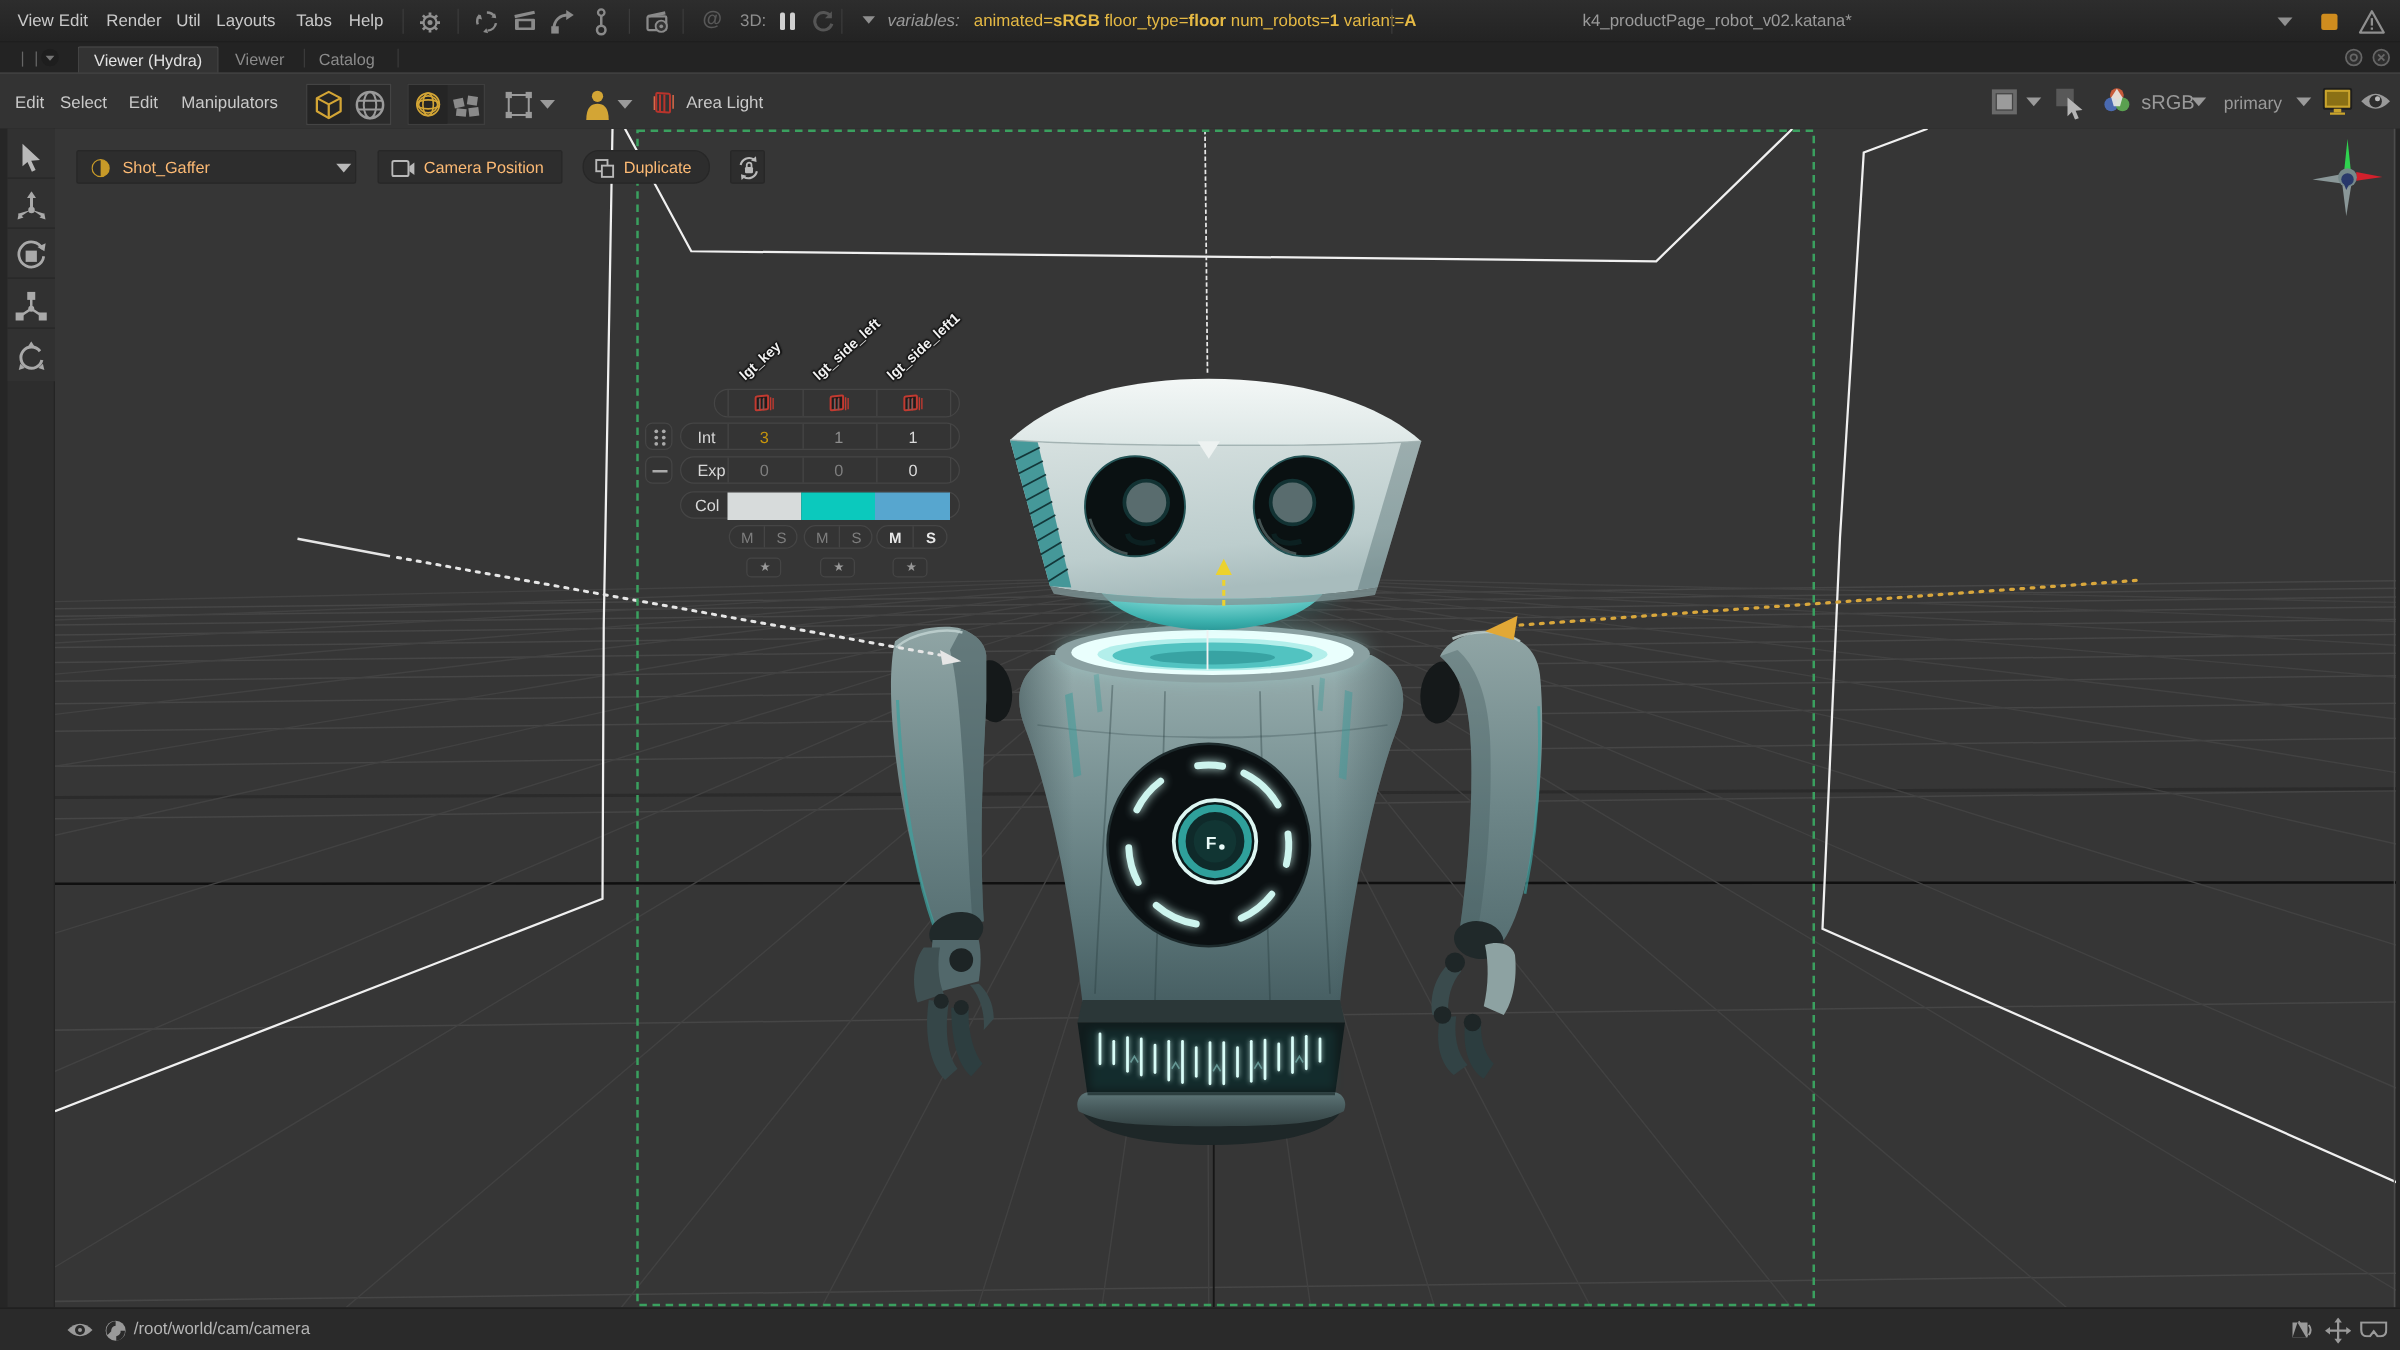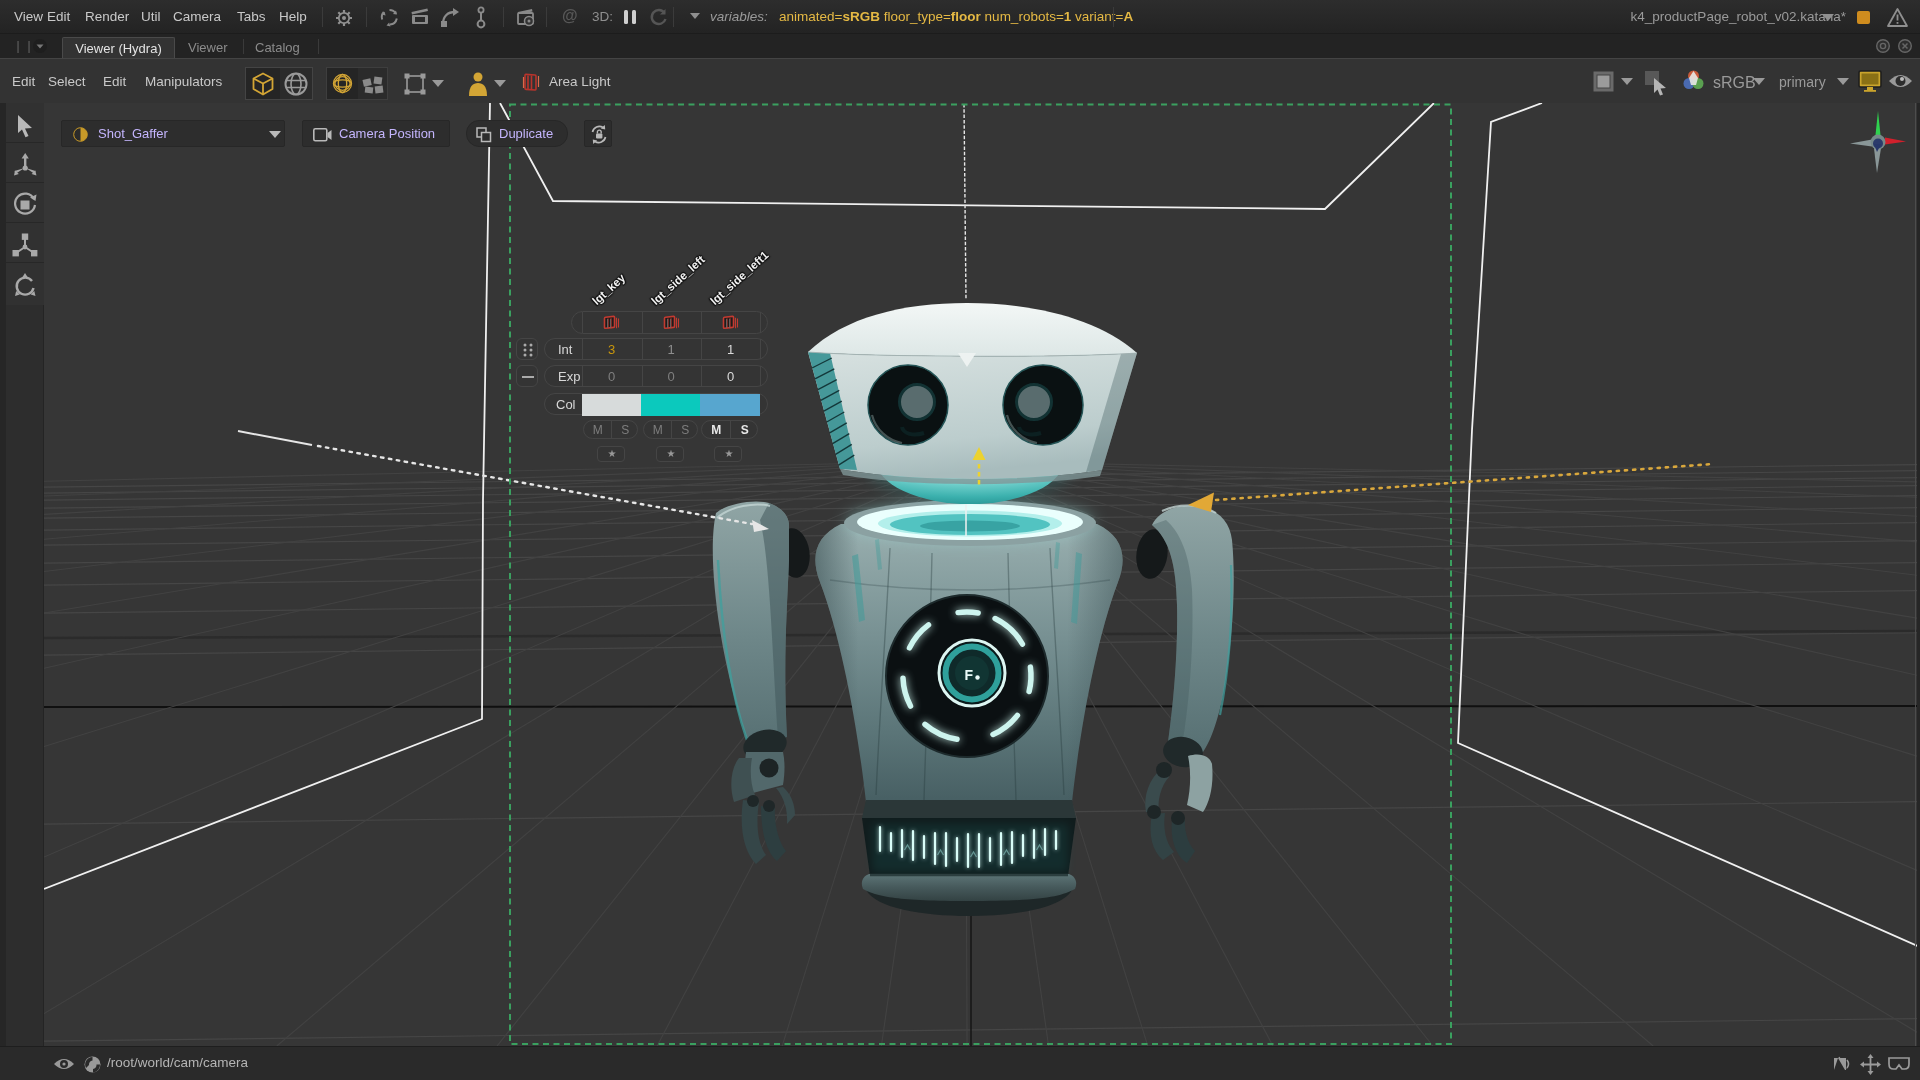--- a/index.html
+++ b/index.html
@@ -6,33 +6,33 @@
 #menubar{position:absolute;left:0;top:0;width:1920px;height:34px;background:linear-gradient(#2d2d2d,#232323);border-bottom:1px solid #1c1c1c;}
 #menubar .mi{position:absolute;top:9px;font-size:13.5px;color:#c9c9c9;}
 .vsep{position:absolute;top:7px;height:20px;width:1px;background:#3b3b3b;}
 #tabbar{position:absolute;left:0;top:34px;width:1920px;height:24px;background:#232323;}
 #toolbar{position:absolute;left:0;top:58px;width:1920px;height:45px;background:#333333;border-top:1px solid #444;}
 #toolbar .mi{position:absolute;top:15px;font-size:13.5px;color:#c9c9c9;}
 #sidebar{position:absolute;left:0;top:103px;width:44px;height:943px;background:#2d2d2d;border-right:1px solid #242424;}
 #viewport{position:absolute;left:44px;top:103px;width:1873px;height:943px;background:#363636;overflow:hidden;}
 #bottombar{position:absolute;left:0;top:1046px;width:1920px;height:34px;background:#2a2a2a;border-top:1px solid #1e1e1e;}
 .tab{position:absolute;top:3px;height:21px;font-size:13px;line-height:21px;}
-.btn{position:absolute;background:#2d2d2d;border:1px solid #272727;border-radius:2px;color:#c4b5fd;font-size:13px;}
+.btn{position:absolute;background:#2d2d2d;border:1px solid #272727;border-radius:2px;color:#fdba74;font-size:13px;}
 .pill{position:absolute;background:#343434;border:1px solid #454545;color:#ccc;}
 .cellsep{position:absolute;top:0;bottom:0;width:1px;background:#454545;}
 .collbl{position:absolute;color:#f2f2f2;font-size:11.5px;font-weight:bold;transform:rotate(-42deg);transform-origin:left bottom;text-shadow:1px 1px 1px #111,-1px -1px 1px #111,1px -1px 1px #111,-1px 1px 1px #111;white-space:nowrap;}
 </style></head>
 <body>
 
 <div id="menubar">
  <span class="mi" style="left:14px">View</span>
  <span class="mi" style="left:47px">Edit</span>
  <span class="mi" style="left:85px">Render</span>
  <span class="mi" style="left:141px">Util</span>
- <span class="mi" style="left:173px">Camera</span>
+ <span class="mi" style="left:173px">Layouts</span>
  <span class="mi" style="left:237px">Tabs</span>
  <span class="mi" style="left:279px">Help</span>
  <div class="vsep" style="left:322px"></div>
  <div class="vsep" style="left:366px"></div>
  <div class="vsep" style="left:503px"></div>
  <div class="vsep" style="left:546px"></div>
  <div class="vsep" style="left:673px"></div>
  <svg class="abs" style="left:333px;top:7px" width="22" height="22" viewBox="0 0 22 22">
    <g fill="none" stroke="#909090" stroke-width="1.8">
         <circle cx="11" cy="11" r="5.2"></circle>
@@ -80,21 +80,21 @@
       <rect x="10" y="1" width="4" height="14" rx="1.5" fill="#cfcfcf"></rect>
  </svg>
  <svg class="abs" style="left:648px;top:7px" width="21" height="21" viewBox="0 0 21 21">
    <path d="M16.5 6 A7 7 0 1 0 17.5 12" fill="none" stroke="#555" stroke-width="2.4"></path>
    <path d="M17.5 2v5.5H12z" fill="#555"></path>
  </svg>
  <span class="abs" style="left:690px;top:13px;width:0;height:0;border-left:5px solid transparent;border-right:5px solid transparent;border-top:6px solid #8f8f8f"></span>
  <span class="mi" style="left:710px;color:#9a9a9a;font-style:italic">variables:</span>
  <span class="mi" style="left:779px;color:#e5b944">animated=<b>sRGB</b> floor_type=<b>floor</b> num_robots=<b>1</b> variant=<b>A</b></span>
  <div class="vsep" style="left:1113px"></div>
- <span class="mi" style="left:1266px;width:580px;text-align:right;color:#9a9a9a">k4_productPage_robot_v02.katana*</span>
+ <span class="mi" style="left:1266px;width:580px;text-align:left;color:#9a9a9a">k4_productPage_robot_v02.katana*</span>
  <span class="abs" style="left:1822px;top:14px;width:0;height:0;border-left:6px solid transparent;border-right:6px solid transparent;border-top:7px solid #8f8f8f"></span>
  <span class="abs" style="left:1857px;top:11px;width:13px;height:13px;background:#cf8c1e;border-radius:2px"></span>
  <svg class="abs" style="left:1886px;top:7px" width="23" height="21" viewBox="0 0 23 21">
    <path d="M11.5 2 L21 19 H2 Z" fill="none" stroke="#8f8f8f" stroke-width="1.8" stroke-linejoin="round"></path>
    <rect x="10.6" y="7.5" width="1.8" height="6" fill="#8f8f8f"></rect>
       <rect x="10.6" y="15" width="1.8" height="1.8" fill="#8f8f8f"></rect>
  </svg>
 </div>
 
 <div id="tabbar">

